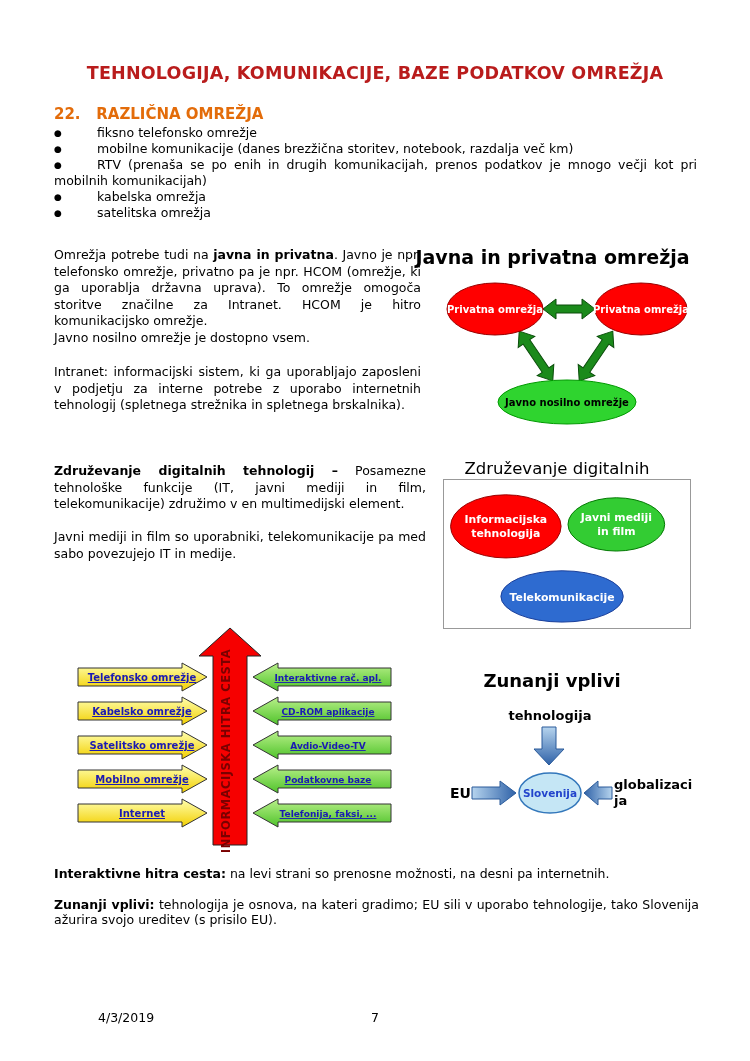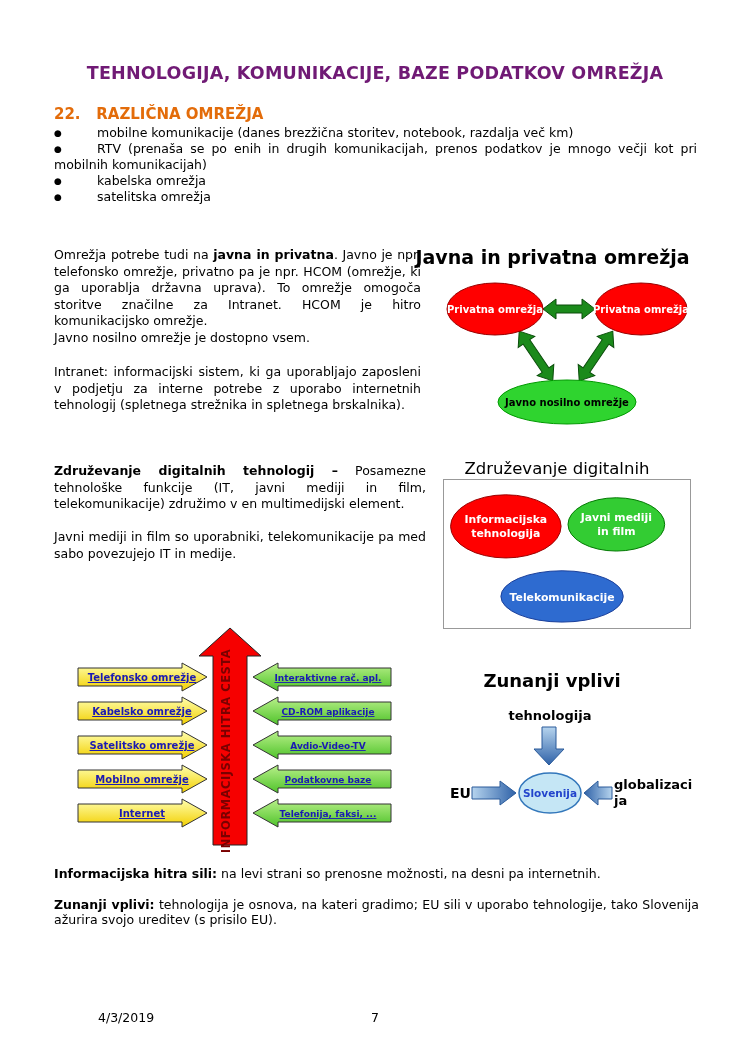--- a/index.html
+++ b/index.html
@@ -4,21 +4,21 @@
 <style>
   * { box-sizing: border-box; }
   html, body { margin: 0; padding: 0; background: #ffffff; }
   .page {
     position: relative; width: 750px; height: 1061px; background: #ffffff;
     font-family: "DejaVu Sans", sans-serif; color: #000; overflow: hidden;
   }
   .abs { position: absolute; }
   .title {
     top: 63px; left: 0; width: 750px; text-align: center;
-    font-size: 17.5px; font-weight: bold; color: #701a75; letter-spacing: 0.2px;
+    font-size: 17.5px; font-weight: bold; color: #b91c1c; letter-spacing: 0.2px;
   }
   .sec-heading {
     top: 105px; left: 54px; font-size: 15px; font-weight: bold;
     color: #e36c0a; white-space: pre;
   }
   .bullets { top: 125px; left: 54px; width: 643px; font-size: 12.5px; line-height: 16px; text-align: justify; }
   .bullet .dot { display: inline-block; width: 43px; font-size: 9px; vertical-align: 1px; }
   .para { font-size: 12.5px; line-height: 16.5px; text-align: justify; }
   .p1 { top: 247px; left: 54px; width: 367px; }
   .p2 { top: 364px; left: 54px; width: 367px; }
@@ -38,20 +38,21 @@
 </head>
 <body>
 
 <div class="page">
 
   <div class="abs title">TEHNOLOGIJA, KOMUNIKACIJE, BAZE PODATKOV OMREŽJA</div>
 
   <div class="abs sec-heading">22.   RAZLIČNA OMREŽJA</div>
 
   <div class="abs bullets">
+    <div class="bullet"><span class="dot">●</span><span>fiksno telefonsko omrežje</span></div>
     <div class="bullet"><span class="dot">●</span><span>mobilne komunikacije (danes brezžična storitev, notebook, razdalja več km)</span></div>
     <div class="bullet"><span class="dot">●</span><span>RTV (prenaša se po enih in drugih komunikacijah, prenos podatkov je mnogo večji kot pri mobilnih komunikacijah)</span></div>
     <div class="bullet"><span class="dot">●</span><span>kabelska omrežja</span></div>
     <div class="bullet"><span class="dot">●</span><span>satelitska omrežja</span></div>
   </div>
 
   <div class="abs para p1">
     <span>Omrežja potrebe tudi na </span><span class="b">javna in privatna</span><span>. Javno je npr. telefonsko omrežje, privatno pa je npr. HCOM (omrežje, ki ga uporablja državna uprava). To omrežje omogoča storitve značilne za Intranet. HCOM je hitro komunikacijsko omrežje.</span>
     <div>Javno nosilno omrežje je dostopno vsem.</div>
   </div>
@@ -157,21 +158,21 @@
     <text x="10" y="133" font-size="14" font-weight="bold" fill="#000000">EU</text>
     <polygon points="32,122 60,122 60,116 76,128 60,140 60,134 32,134" fill="url(#gbh)" stroke="#2a5a9a"></polygon>
     <ellipse cx="110" cy="128" rx="31" ry="20" fill="#c5e6f5" stroke="#3377bb" stroke-width="1.5"></ellipse>
     <text x="110" y="132" text-anchor="middle" font-size="10.5" font-weight="bold" fill="#2244cc">Slovenija</text>
     <polygon points="172,122 158,122 158,116 144,128 158,140 158,134 172,134" fill="url(#gbh2)" stroke="#2a5a9a"></polygon>
     <text x="174" y="124" font-size="13" font-weight="bold" fill="#000000">globalizaci</text>
     <text x="174" y="140" font-size="13" font-weight="bold" fill="#000000">ja</text>
   </svg>
 
   <div class="abs note note1">
-    <span class="b">Informacijska hitra sili:</span><span> na levi strani so prenosne možnosti, na desni pa internetnih.</span>
+    <span class="b">Interaktivne hitra cesta:</span><span> na levi strani so prenosne možnosti, na desni pa internetnih.</span>
   </div>
 
   <div class="abs note note2">
     <span class="b">Zunanji vplivi:</span><span> tehnologija je osnova, na kateri gradimo; EU sili v uporabo tehnologije, tako Slovenija ažurira svojo ureditev (s prisilo EU).</span>
   </div>
 
   <div class="abs footer-date">4/3/2019</div>
   <div class="abs footer-page">7</div>
 
 </div>

